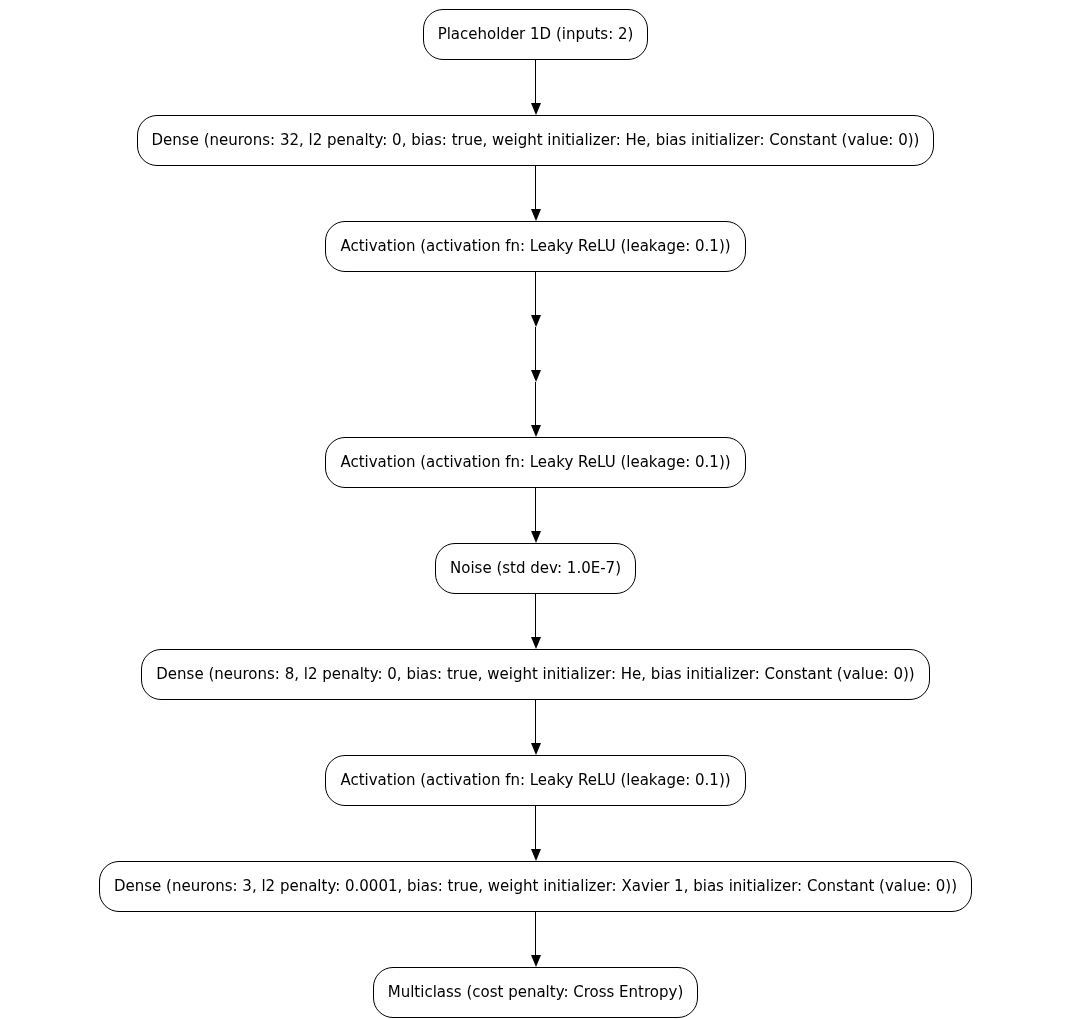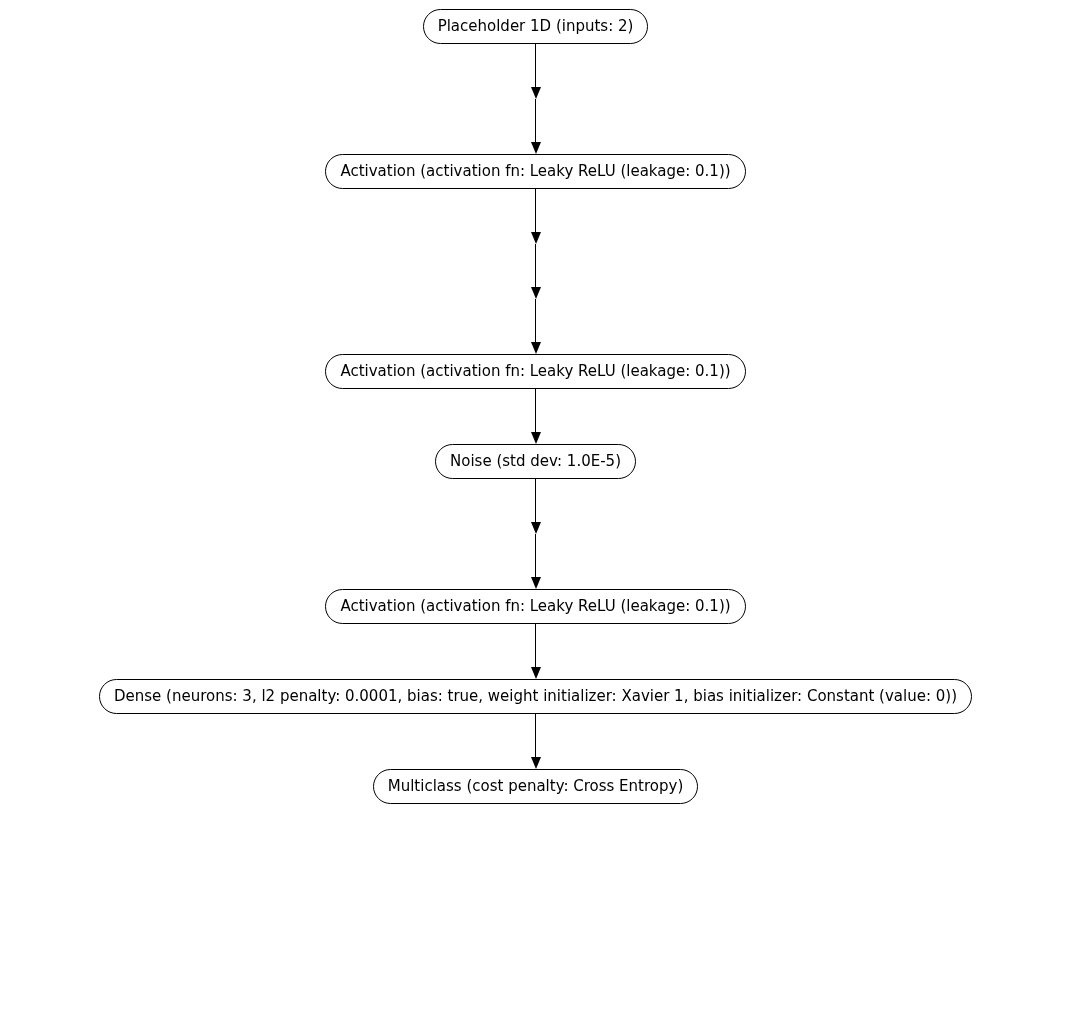--- a/index.html
+++ b/index.html
@@ -18,21 +18,21 @@
     width: 1071px;
     height: 1019px;
     display: flex;
     flex-direction: column;
     align-items: center;
     padding-top: 9px;
     box-sizing: border-box;
   }
   .node {
     box-sizing: border-box;
-    height: 35px;
+    height: 51px;
     border: 1px solid #000000;
     border-radius: 20px;
     background: #ffffff;
     display: flex;
     align-items: center;
     justify-content: center;
     padding: 11px 14px;
     font-size: 15px;
     line-height: 1;
     white-space: nowrap;
@@ -63,20 +63,21 @@
 
 <div class="graph">
 
   <div class="node">Placeholder 1D (inputs: 2)</div>
 
   <div class="edge">
     <div class="stem"></div>
     <div class="head"></div>
   </div>
 
+  <div class="node">Dense (neurons: 32, l2 penalty: 0, bias: true, weight initializer: He, bias initializer: Constant (value: 0))</div>
 
   <div class="edge">
     <div class="stem"></div>
     <div class="head"></div>
   </div>
 
   <div class="node">Activation (activation fn: Leaky ReLU (leakage: 0.1))</div>
 
   <div class="edge">
     <div class="stem"></div>
@@ -95,27 +96,28 @@
     <div class="head"></div>
   </div>
 
   <div class="node">Activation (activation fn: Leaky ReLU (leakage: 0.1))</div>
 
   <div class="edge">
     <div class="stem"></div>
     <div class="head"></div>
   </div>
 
-  <div class="node">Noise (std dev: 1.0E-5)</div>
+  <div class="node">Noise (std dev: 1.0E-7)</div>
 
   <div class="edge">
     <div class="stem"></div>
     <div class="head"></div>
   </div>
 
+  <div class="node">Dense (neurons: 8, l2 penalty: 0, bias: true, weight initializer: He, bias initializer: Constant (value: 0))</div>
 
   <div class="edge">
     <div class="stem"></div>
     <div class="head"></div>
   </div>
 
   <div class="node">Activation (activation fn: Leaky ReLU (leakage: 0.1))</div>
 
   <div class="edge">
     <div class="stem"></div>

